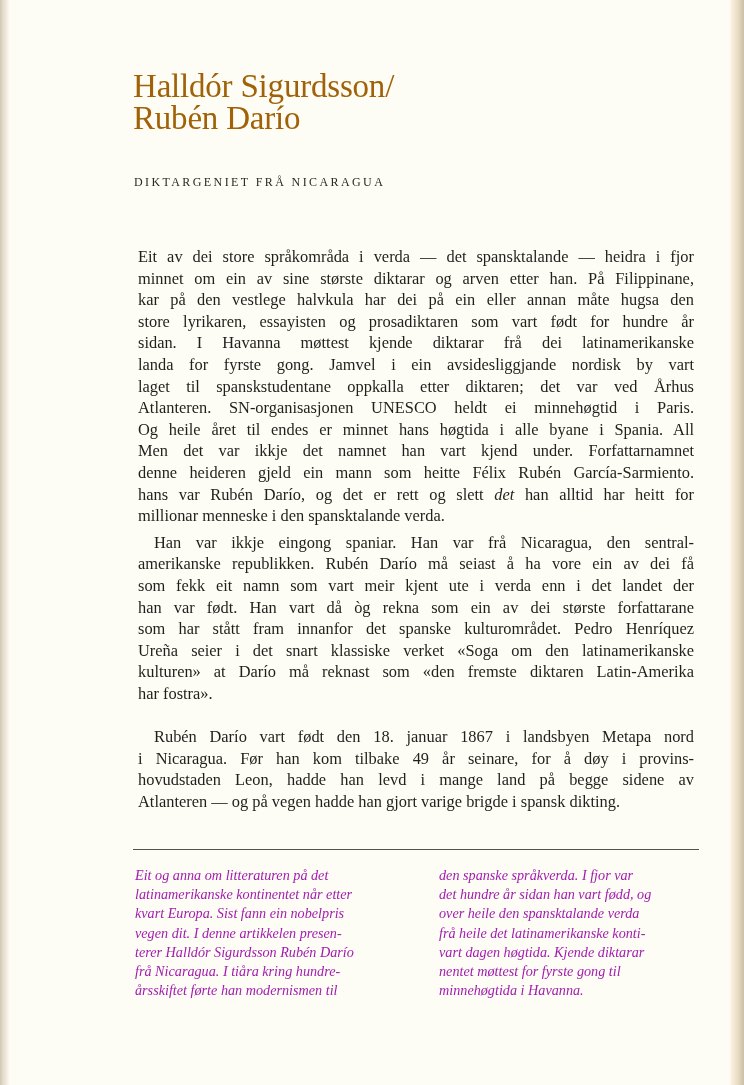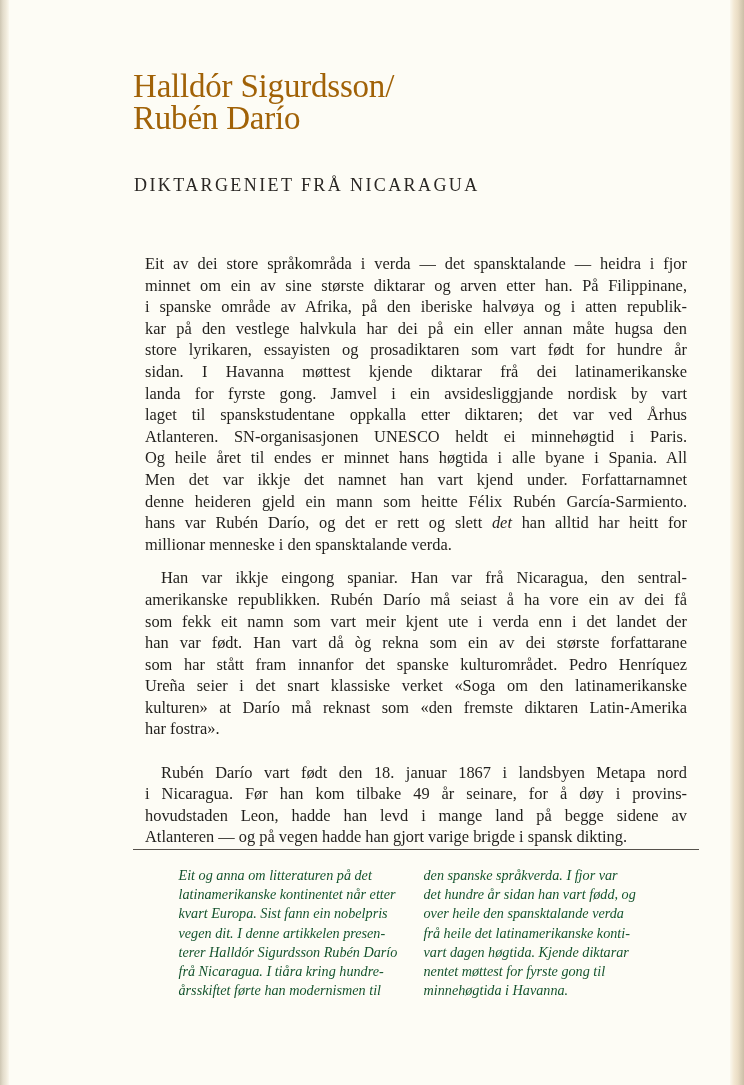--- a/index.html
+++ b/index.html
@@ -42,38 +42,38 @@
     letter-spacing: -0.2px;
     color: #a16207;
     margin: 0;
     font-weight: normal;
   }
   .title span { display: block; }
   .subtitle {
     position: absolute;
     left: 1px;
     top: 175px;
-    font-size: 18px;
+    font-size: 12px;
     letter-spacing: 2.4px;
     color: #2a2724;
     margin: 0;
     font-weight: normal;
   }
   .body {
     position: absolute;
     left: 0;
     top: 241px;
     width: 566px;
     font-size: 16.4px;
     line-height: 21.6px;
     text-align: justify;
     color: #211f1c;
   }
   .body p {
-    margin: 12px;
+    margin: 5px;
   }
   .body p.gap { margin-top: 21.6px; }
   .body .line {
     display: block;
     text-align: justify;
     text-align-last: justify;
     white-space: nowrap;
     height: 21.6px;
   }
   .body .line.last {
@@ -83,29 +83,29 @@
   .rule {
     position: absolute;
     left: 0;
     top: 849px;
     width: 566px;
     height: 0;
     border-top: 1.3px solid #55514b;
   }
   .notes {
     position: absolute;
-    left: 16px;
+    left: 2px;
     top: 866px;
     width: 566px;
     display: flex;
-    justify-content: center;
+    justify-content: space-between;
     font-style: italic;
     font-size: 14.2px;
     line-height: 19.2px;
-    color: #14532d;
+    color: #a21caf;
   }
   .notes .col {
     width: 245px;
   }
   .notes .col.right { width: 250px; margin-right: 12px; font-style: italic; }
   .notes .nline { display: block; white-space: nowrap; }
   em.it { font-style: italic; }
 </style>
 </head>
 <body>
@@ -117,21 +117,20 @@
   <h1 class="title">
     <span>Halldór Sigurdsson/</span>
     <span>Rubén Darío</span>
   </h1>
   <h2 class="subtitle">DIKTARGENIET FRÅ NICARAGUA</h2>
 
   <div class="body" id="body-text">
       <p>
         <span class="line">Eit av dei store språkområda i verda — det spansktalande — heidra i fjor</span>
         <span class="line">minnet om ein av sine største diktarar og arven etter han. På Filippinane,</span>
-        <span class="line">i spanske område av Afrika, på den iberiske halvøya og i atten republik-</span>
         <span class="line">kar på den vestlege halvkula har dei på ein eller annan måte hugsa den</span>
         <span class="line">store lyrikaren, essayisten og prosadiktaren som vart født for hundre år</span>
         <span class="line">sidan. I Havanna møttest kjende diktarar frå dei latinamerikanske</span>
         <span class="line">landa for fyrste gong. Jamvel i ein avsidesliggjande nordisk by vart</span>
         <span class="line">laget til spanskstudentane oppkalla etter diktaren; det var ved Århus</span>
         <span class="line">Atlanteren. SN-organisasjonen UNESCO heldt ei minnehøgtid i Paris.</span>
         <span class="line">Og heile året til endes er minnet hans høgtida i alle byane i Spania. All</span>
         <span class="line">Men det var ikkje det namnet han vart kjend under. Forfattarnamnet</span>
         <span class="line">denne heideren gjeld ein mann som heitte Félix Rubén García-Sarmiento.</span>
         <span class="line">hans var Rubén Darío, og det er rett og slett <em class="it">det</em> han alltid har heitt for</span>

